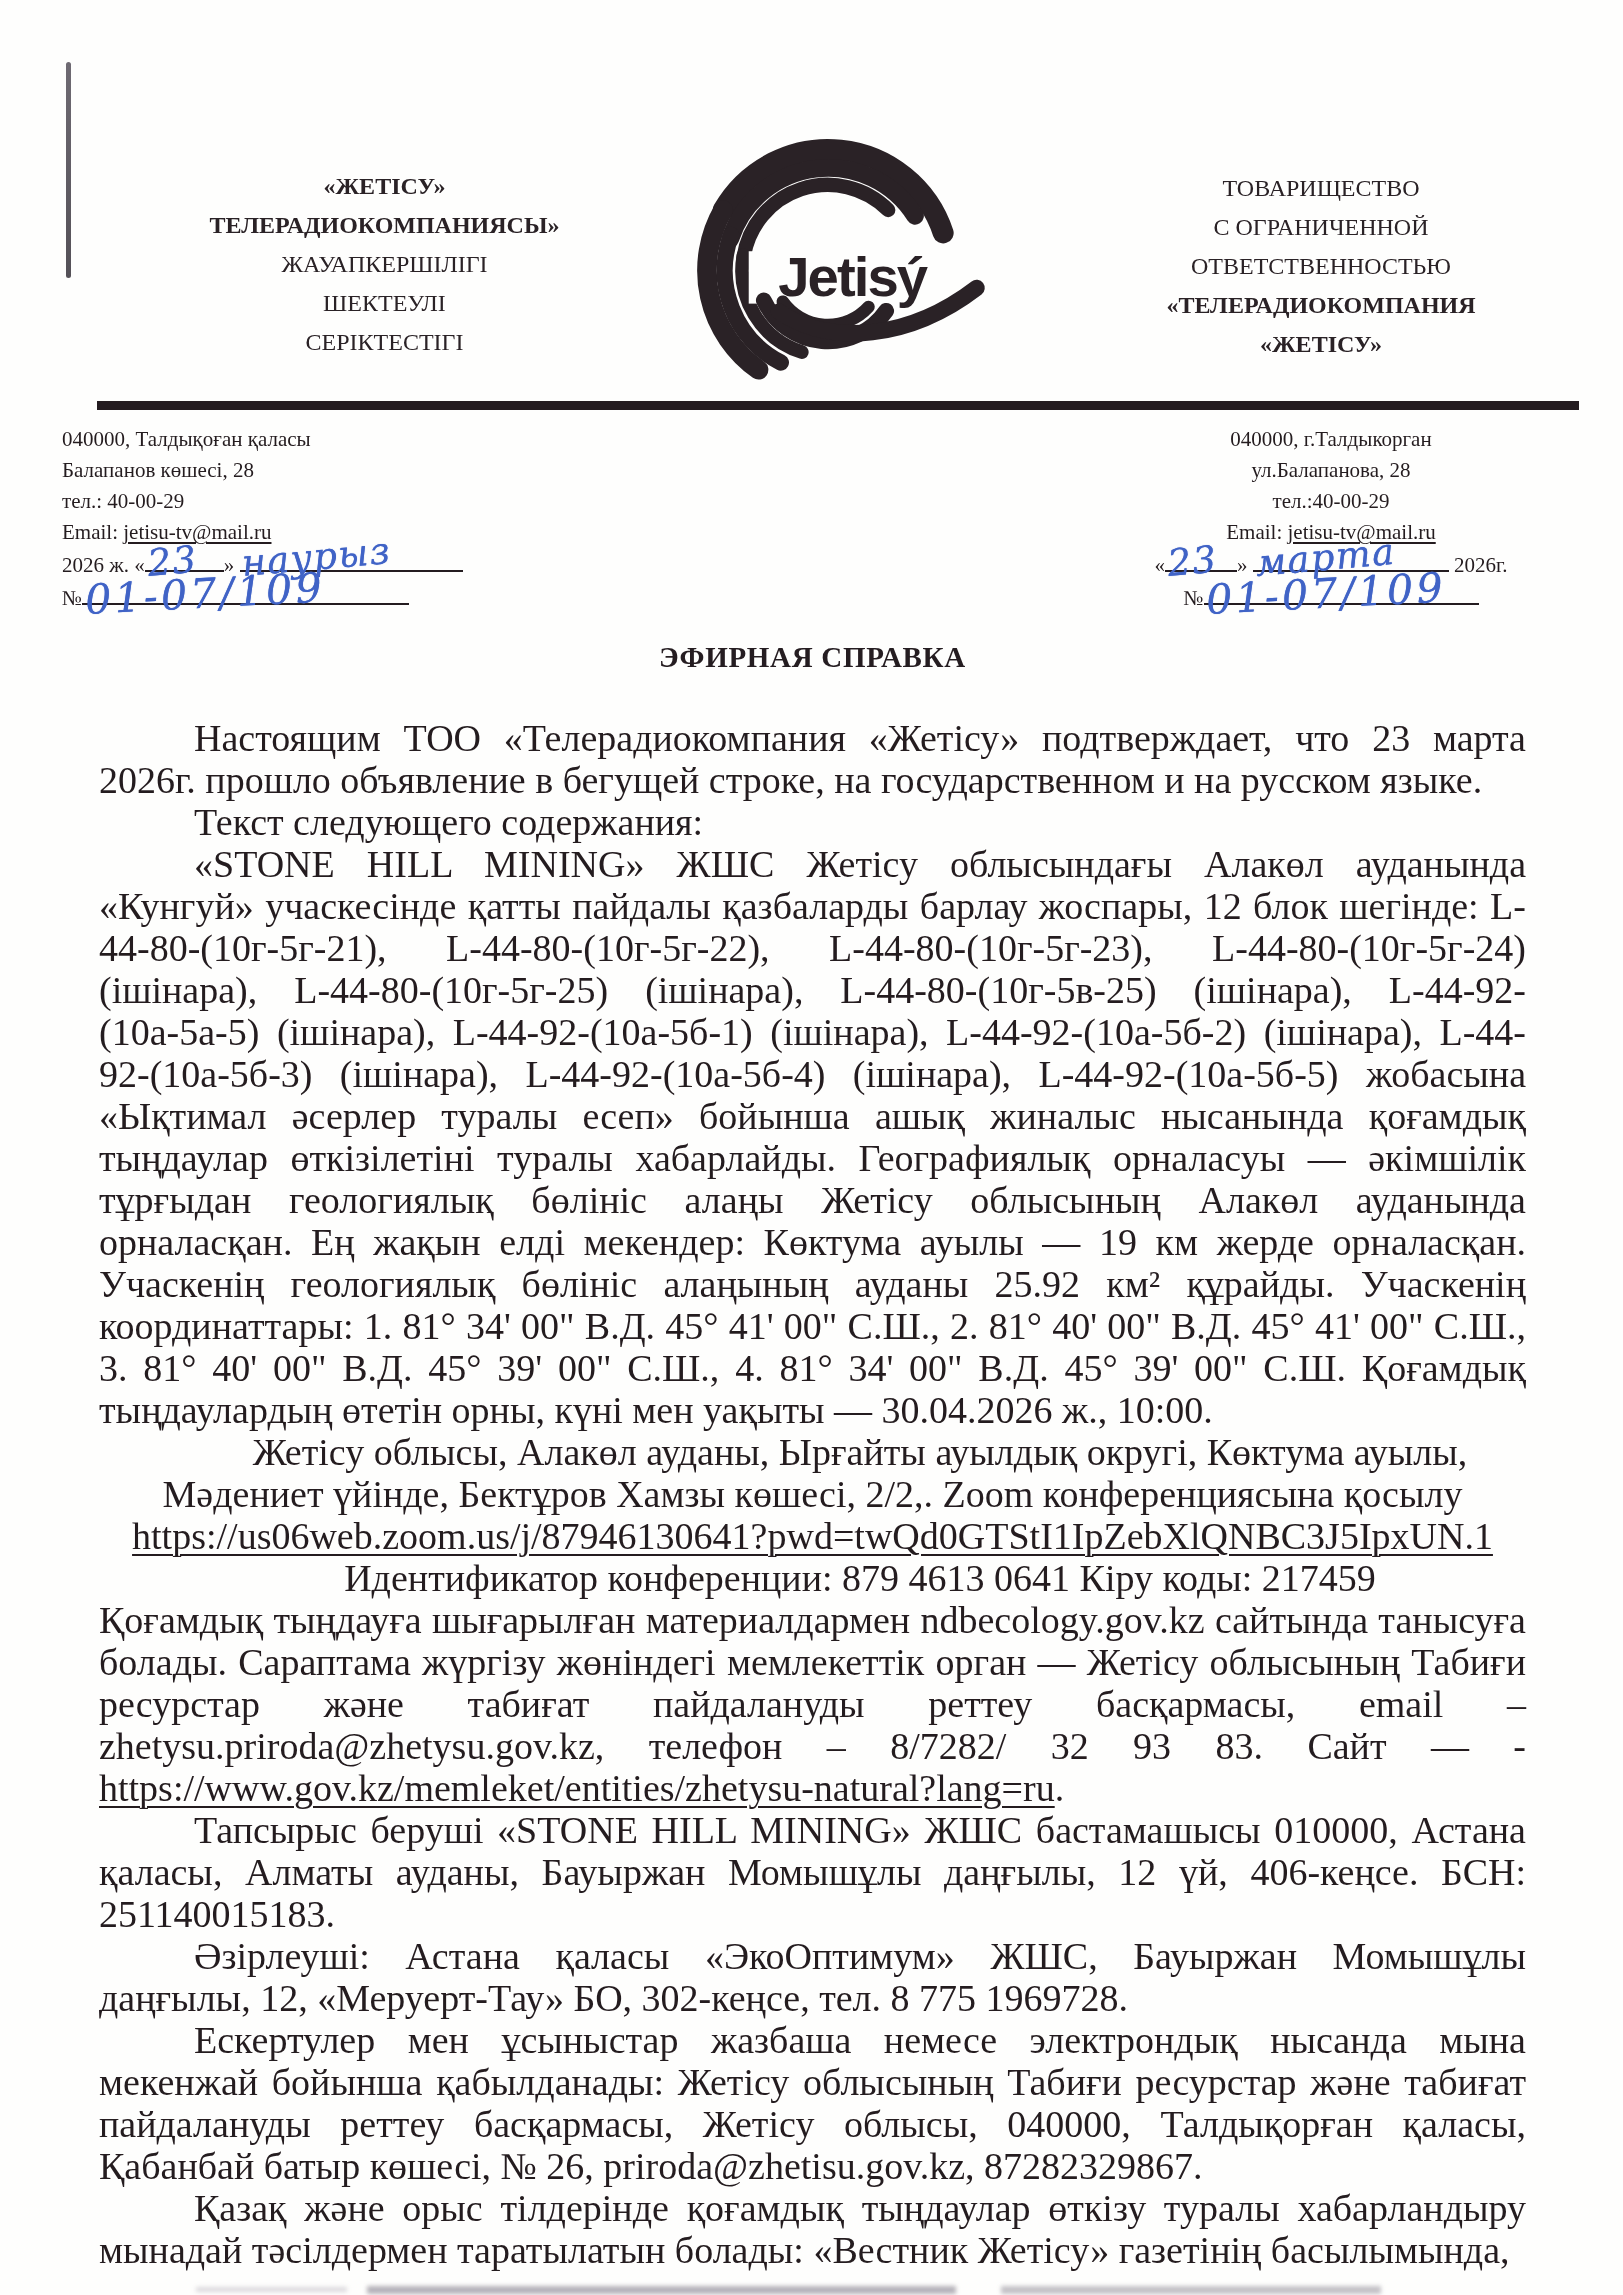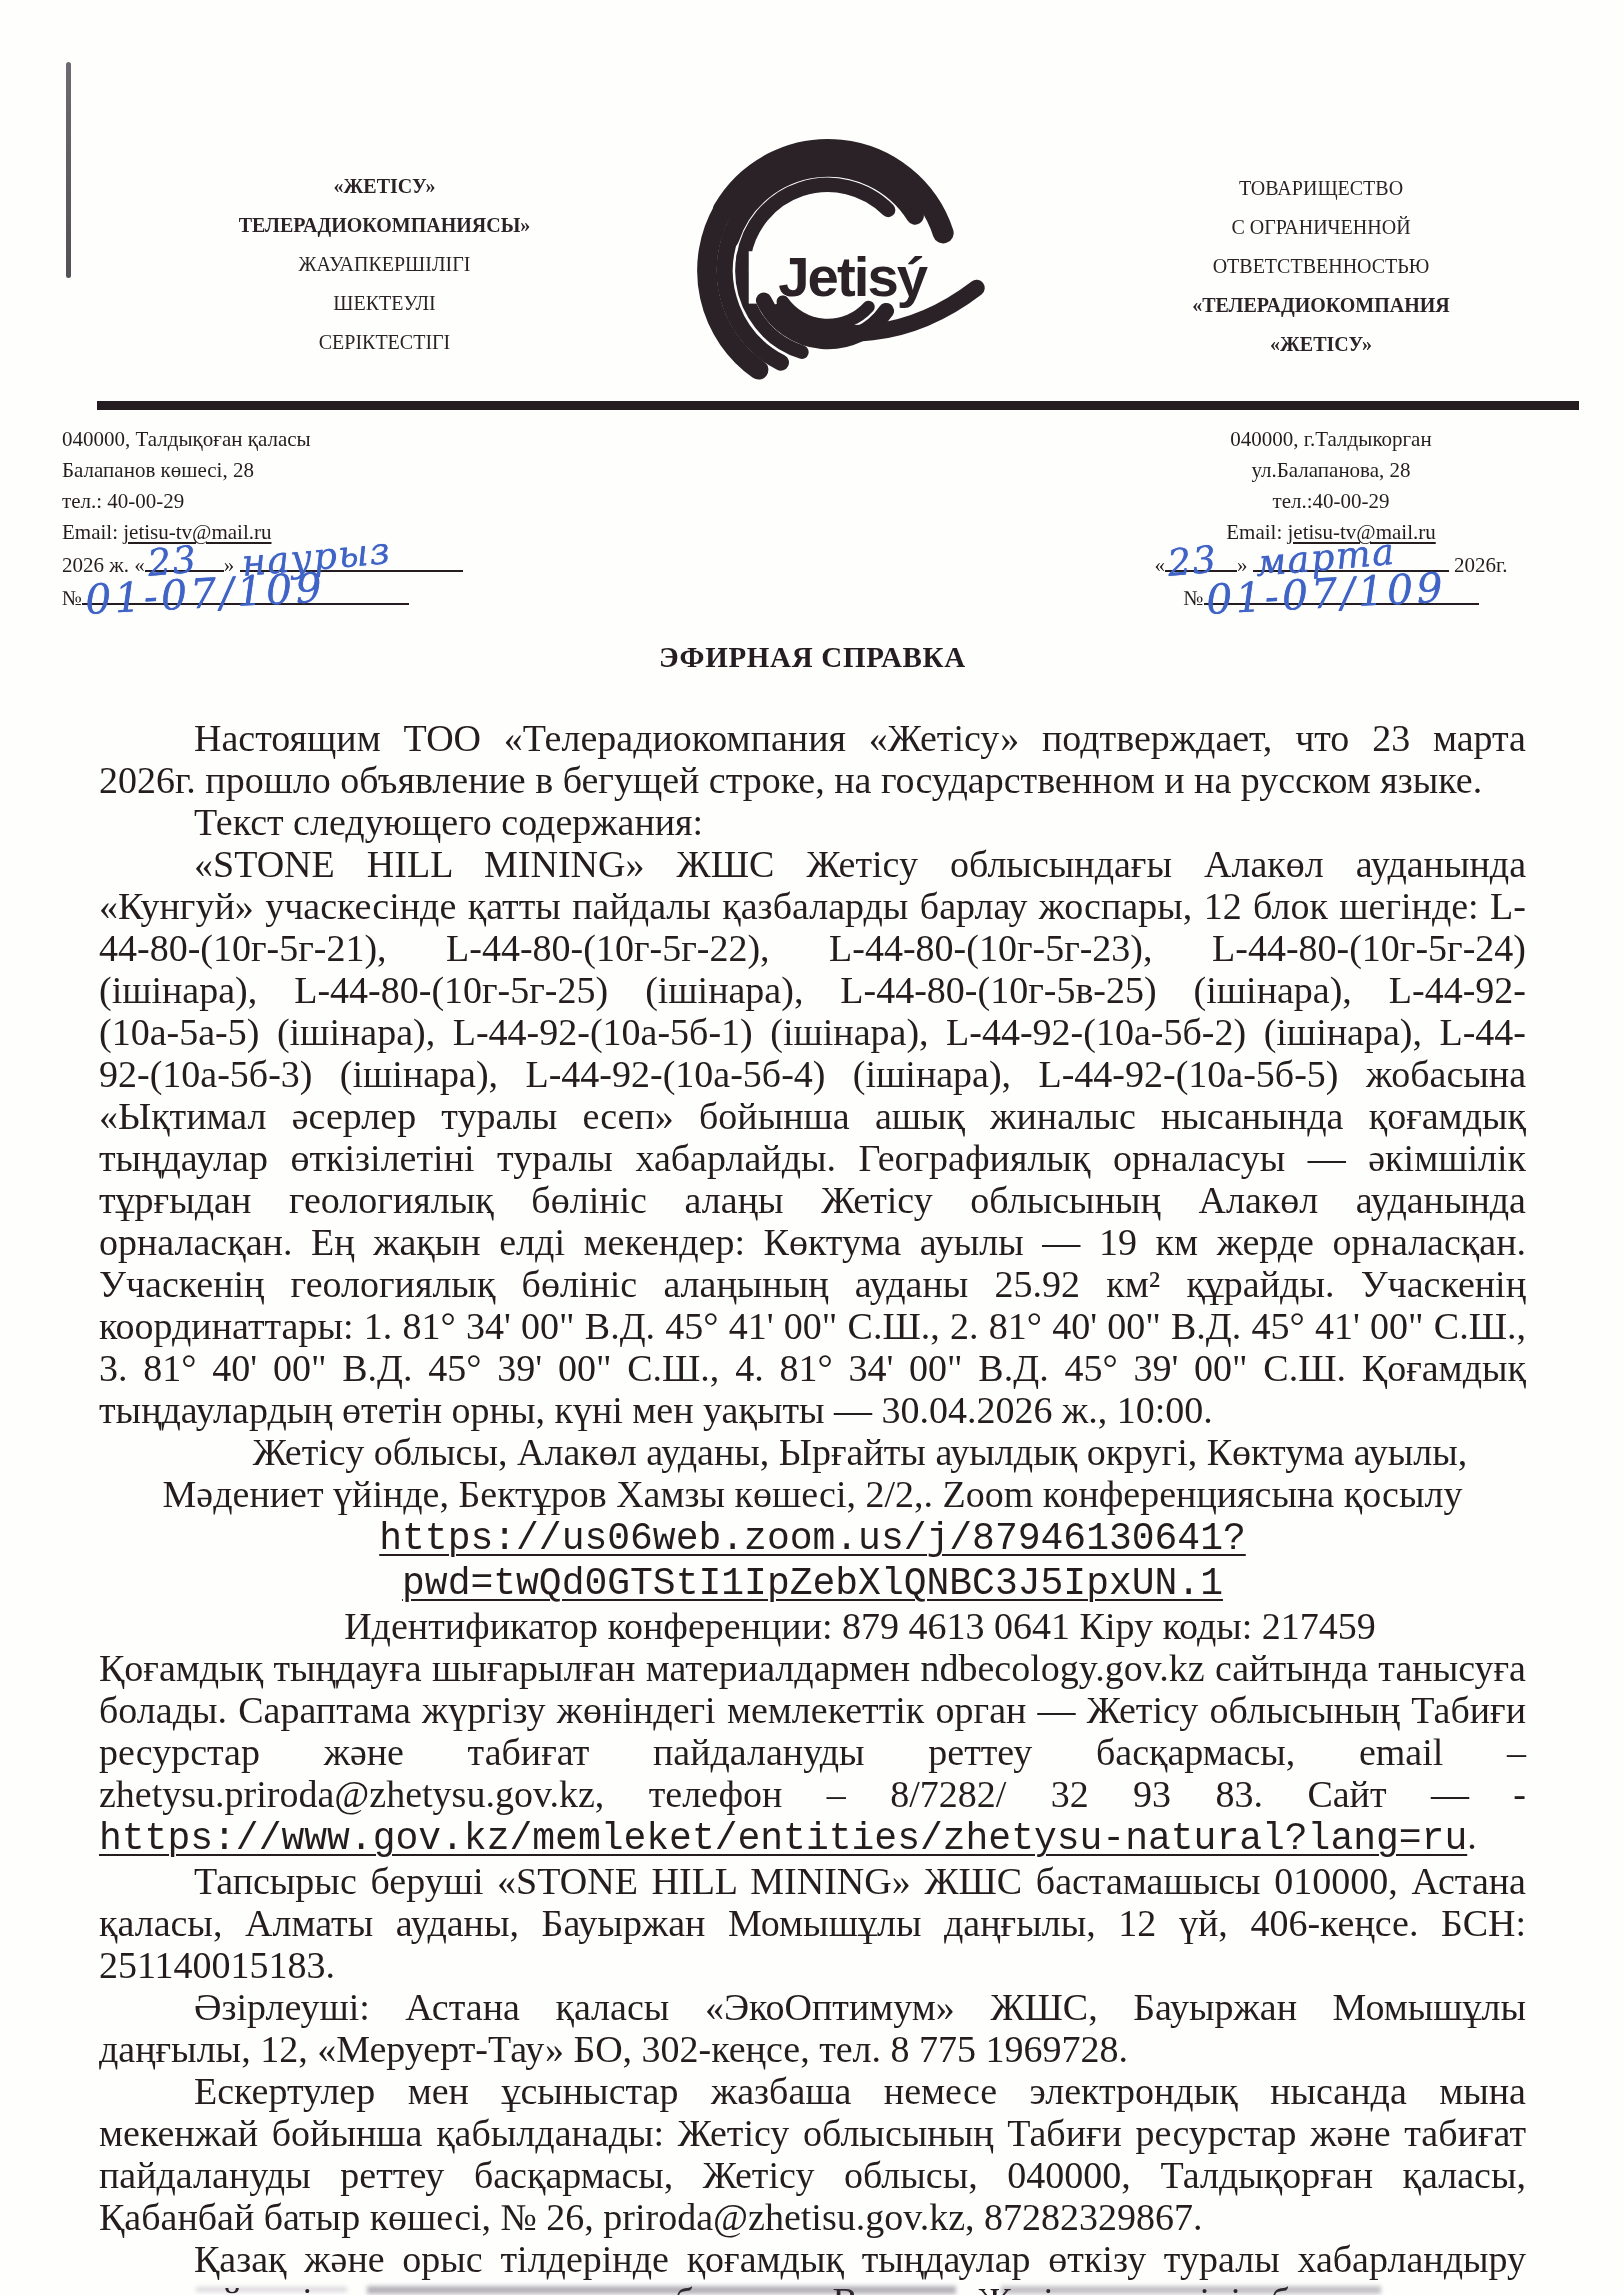--- a/index.html
+++ b/index.html
@@ -12,21 +12,21 @@
   .scan-line-topleft {
     position:absolute; left:66px; top:62px; width:4.6px; height:216px;
     background:linear-gradient(#55505a,#36323a); border-radius:2.6px; opacity:.85;
   }
   .smudge { position:absolute; filter:blur(2px); }
   .smudge.s1 { left:367px; bottom:1.3px; width:589px; height:7.9px; background:rgba(72,64,84,.40); }
   .smudge.s2 { left:1001px; bottom:1.3px; width:380px; height:7.9px; background:rgba(72,64,84,.32); }
   .smudge.s3 { left:196px; bottom:2.6px; width:151px; height:5.2px; background:rgba(96,88,110,.22); }
 
   
-  .org { position:absolute; text-align:center; font-size:20px; line-height:39px; color:#2a2226; }
+  .org { position:absolute; text-align:center; font-size:24px; line-height:39px; color:#2a2226; }
   .org-left  { left:90px; top:167px; width:589px; }
   .org-right { left:1059px; top:169px; width:524px; }
   .org .org-line { font-weight:normal; }
   .org .org-line.b { font-weight:bold; }
 
   .logo { position:absolute; left:674px; top:136px; width:321px; height:275px; }
   .logo svg { width:100%; height:100%; }
 
   .rule { position:absolute; left:97px; top:401px; width:1482px; height:8.5px; background:#241c20; }
 
@@ -53,21 +53,21 @@
     position:absolute; left:99px; top:641px; width:1427px; text-align:center;
     font-size:29px; font-weight:bold; letter-spacing:0.7px; color:#251d21;
   }
   .doc-body {
     position:absolute; left:99px; top:717px; width:1427px;
     font-size:38px; line-height:42px; text-align:justify; color:#241c1f;
   }
   .doc-body p { margin:0; }
   .doc-body p.indent { text-indent:95px; }
   .doc-body p.left { text-align:center; }
-  .doc-body .u { text-decoration:underline; text-underline-offset:4.6px; text-decoration-thickness:2px;font-family:Liberation Mono, monospace; }
+  .doc-body .u { text-decoration:underline; text-underline-offset:4.6px; text-decoration-thickness:2px; }
 </style>
 </head>
 <body>
 
 <div class="page">
 
   <div class="scan-line-topleft"></div>
 
   <div class="org org-left">
       <div class="org-line b">«ЖЕТІСУ»</div>

